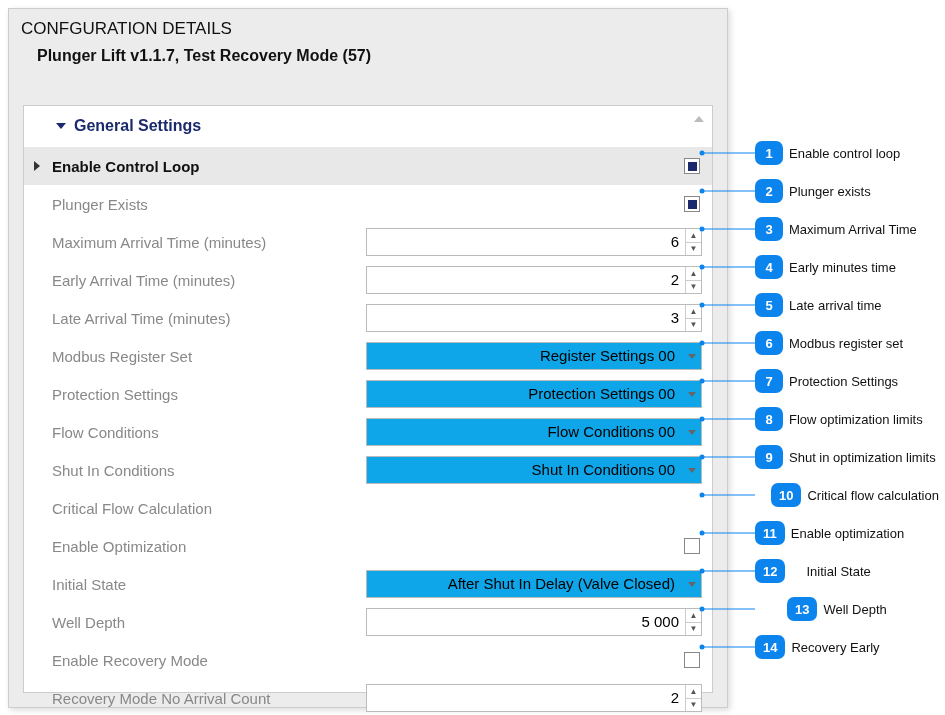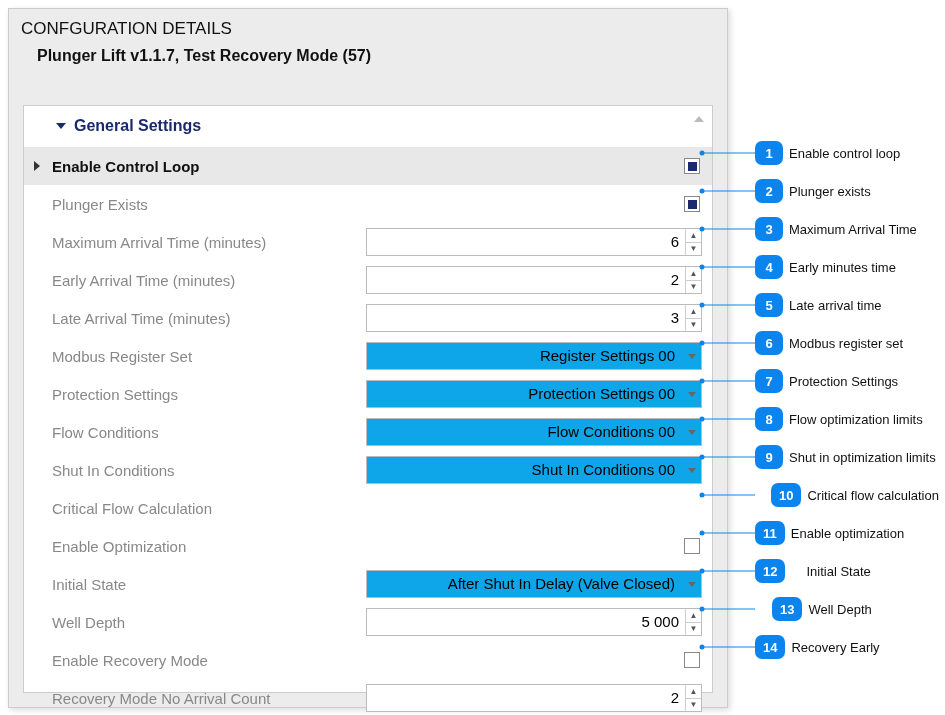--- a/index.html
+++ b/index.html
@@ -415,21 +415,21 @@
       <span class="text">Critical flow calculation</span>
     </div>
     <div class="callout" style="left: 27px; top: 521px;">
       <span class="badge">11</span>
       <span class="text">Enable optimization</span>
     </div>
     <div class="callout" style="left: 27px; top: 559px; gap: 15px;">
       <span class="badge">12</span>
       <span class="text">Initial State</span>
     </div>
-    <div class="callout" style="left: 12px; top: 597px; padding-left: 32px;">
+    <div class="callout" style="left: 27px; top: 597px; padding-left: 32px;">
       <span class="badge">13</span>
       <span class="text">Well Depth</span>
     </div>
     <div class="callout" style="left: 27px; top: 635px; align-items: center;">
       <span class="badge">14</span>
       <span class="text">Recovery Early</span>
     </div>
   </div>
 
 </body></html>

